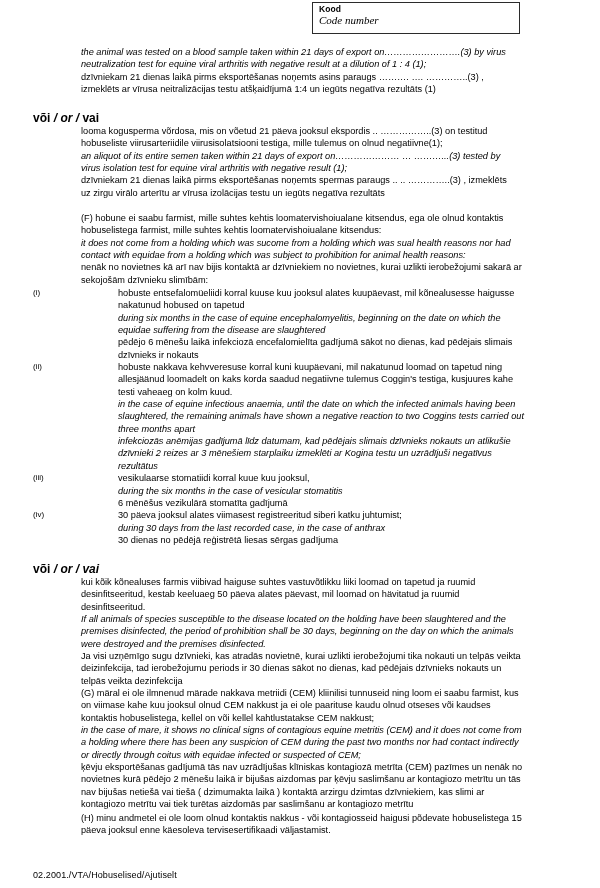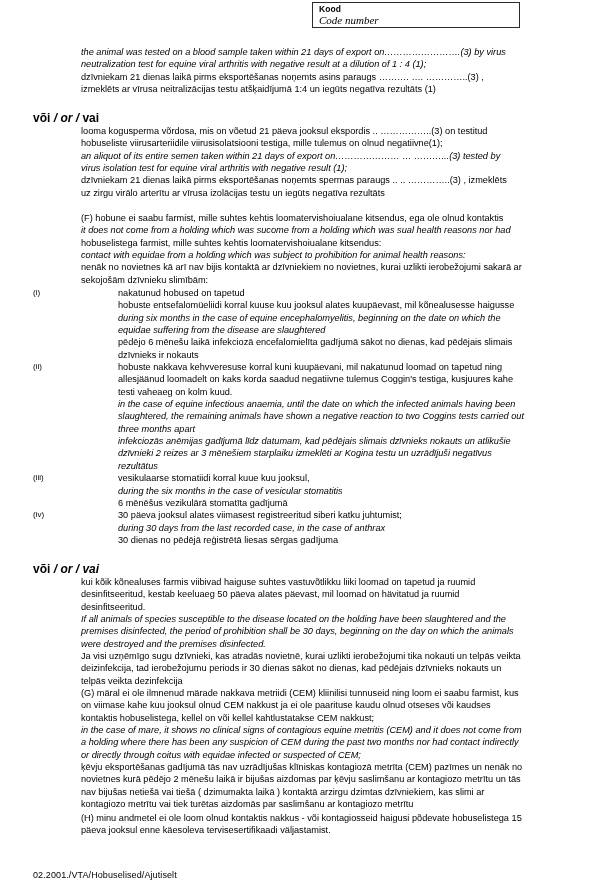--- a/index.html
+++ b/index.html
@@ -26,21 +26,21 @@
   
   .codebox-wrap {
     position: absolute;
     left: 312px;
     top: 2px;
     width: 208px;
   }
   .codebox {
     border: 1px solid #2b2b2b;
     border-top-width: 1px;
-    height: 26px;
+    height: 32px;
     padding: 1px 0 12px 6px;
     box-sizing: border-box;
     position: relative;
     background: #fff;
   }
   .codebox .kood {
     font-size: 8.5px;
     font-weight: bold;
     line-height: 11px;
     letter-spacing: 0.1px;
@@ -133,33 +133,33 @@
     <div class="ln lv">looma kogusperma võrdosa, mis on võetud 21 päeva jooksul ekspordis ..   ……………..(3) on testitud</div>
     <div class="ln lv">hobuseliste viirusarteriidile viirusisolatsiooni testiga, mille tulemus on olnud negatiivne(1);</div>
     <div class="ln en">an aliquot of its entire semen taken within 21 days of  export on…………………  … ………...(3) tested by</div>
     <div class="ln en">virus isolation test for equine viral arthritis with negative result (1);</div>
     <div class="ln lv">dzīvniekam 21 dienas laikā pirms eksportēšanas noņemts spermas paraugs ..   .. …………..(3) , izmeklēts</div>
     <div class="ln lv">uz zirgu virālo arterītu ar vīrusa izolācijas testu un iegūts negatīva rezultāts</div>
   </div>
 
   <div class="tblock" style="top:212px;">
     <div class="ln lv">(F) hobune ei saabu farmist, mille suhtes kehtis loomatervishoiualane kitsendus, ega ole olnud kontaktis</div>
+    <div class="ln lv">hobuselistega farmist, mille suhtes kehtis loomatervishoiualane kitsendus:</div>
     <div class="ln en">it does not come from a holding which was sucome from a holding which was sual health reasons nor had</div>
-    <div class="ln lv">hobuselistega farmist, mille suhtes kehtis loomatervishoiualane kitsendus:</div>
     <div class="ln en">contact with equidae from a holding which was subject to prohibition for animal health reasons:</div>
     <div class="ln lv">nenāk no novietnes kā arī nav bijis kontaktā ar dzīvniekiem no novietnes, kurai uzlikti ierobežojumi sakarā ar</div>
     <div class="ln lv">sekojošām dzīvnieku slimībām:</div>
   </div>
 
   <div class="tblock" style="top:287px;" id="list-root">
       <div class="li" style="position: relative;">
         <span class="num">(i)</span>
         <span style="display: block;">
+          <span class="indent85 lv">hobuste entsefalomüeliidi korral kuuse kuu jooksul alates kuupäevast, mil kõnealusesse haigusse</span>
           <span class="indent85 lv">nakatunud hobused on tapetud</span>
-          <span class="indent85 lv">hobuste entsefalomüeliidi korral kuuse kuu jooksul alates kuupäevast, mil kõnealusesse haigusse</span>
           <span class="indent85 en">during six months in the case of equine encephalomyelitis,  beginning on the date on which the</span>
           <span class="indent85 en">equidae suffering from  the  disease are slaughtered</span>
           <span class="indent85 lv">pēdējo 6 mēnešu laikā infekciozā encefalomielīta gadījumā sākot no dienas, kad pēdējais slimais</span>
           <span class="indent85 lv">dzīvnieks ir nokauts</span>
         </span>
       </div>
       <div class="li" style="position: relative;">
         <span class="num">(ii)</span>
         <span style="display: block;">
           <span class="indent85 lv">hobuste nakkava kehvveresuse korral kuni kuupäevani, mil nakatunud loomad on tapetud ning</span>

